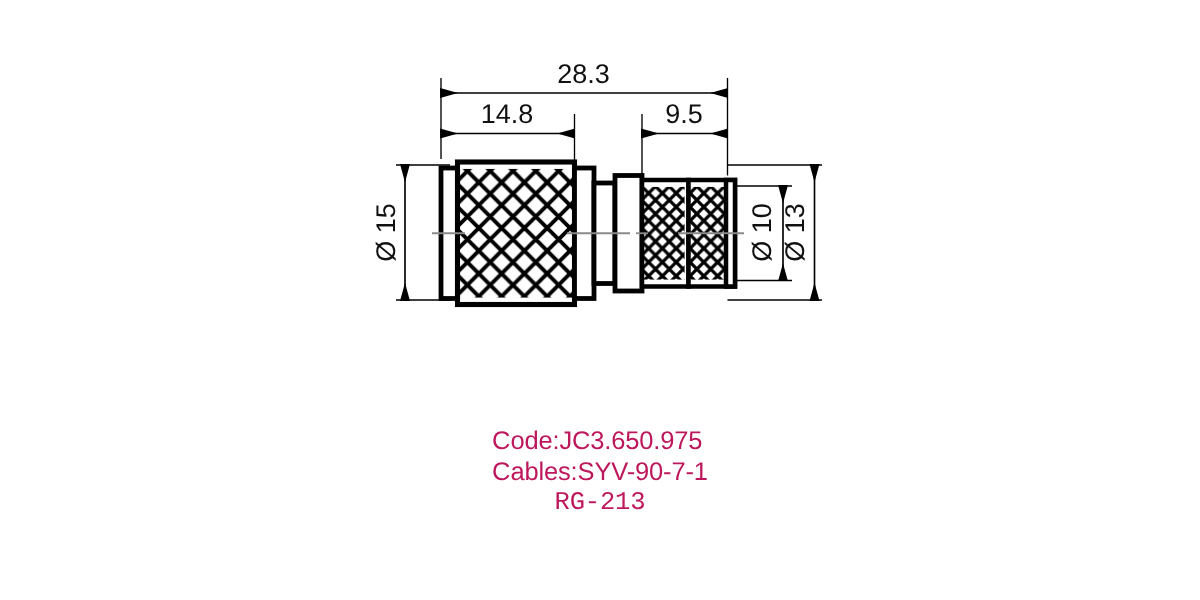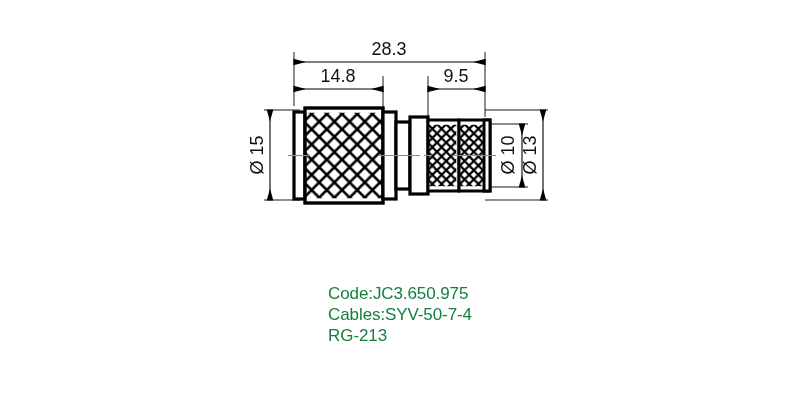--- a/index.html
+++ b/index.html
@@ -23,32 +23,33 @@
   }
   .spec-text-block {
     position: absolute;
     left: 0;
     top: 283px;
     width: 800px;
     text-align: center;
     font-family: "Liberation Sans", sans-serif;
     font-size: 17px;
     line-height: 21px;
-    color: #15803d;
+    color: #be185d;
     letter-spacing: -0.1px;
   }
   .spec-lines {
     display: inline-block;
     text-align: left;
   }
   .spec-line {
     white-space: pre;
   }
   .spec-line-centered {
-    text-align: left;
+    text-align: center;
+    font-family: Liberation Mono, monospace;
   }
 </style>
 </head>
 <body>
 
 <svg id="drawing-canvas" viewBox="0 0 800 400" xmlns="http://www.w3.org/2000/svg">
   <defs>
     <pattern id="knurl-coarse" width="15.2" height="15.2" patternUnits="userSpaceOnUse">
       <rect width="15.2" height="15.2" fill="#ffffff"></rect>
       <path d="M0 0 L15.2 15.2 M0 15.2 L15.2 0" stroke="#000000" stroke-width="2.6" fill="none"></path>
@@ -158,16 +159,16 @@
     <line x1="288" y1="155.5" x2="310" y2="155.5"></line>
     <line x1="378" y1="155.5" x2="420" y2="155.5"></line>
     <line x1="424" y1="155.5" x2="432" y2="155.5"></line>
     <line x1="452" y1="155.5" x2="496" y2="155.5"></line>
   </g>
 </svg>
 
 <div class="spec-text-block">
   <div class="spec-lines">
     <div class="spec-line">Code:JC3.650.975</div>
-    <div class="spec-line">Cables:SYV-50-7-4</div>
+    <div class="spec-line">Cables:SYV-90-7-1</div>
     <div class="spec-line spec-line-centered">RG-213</div>
   </div>
 </div>
 
 </body></html>

